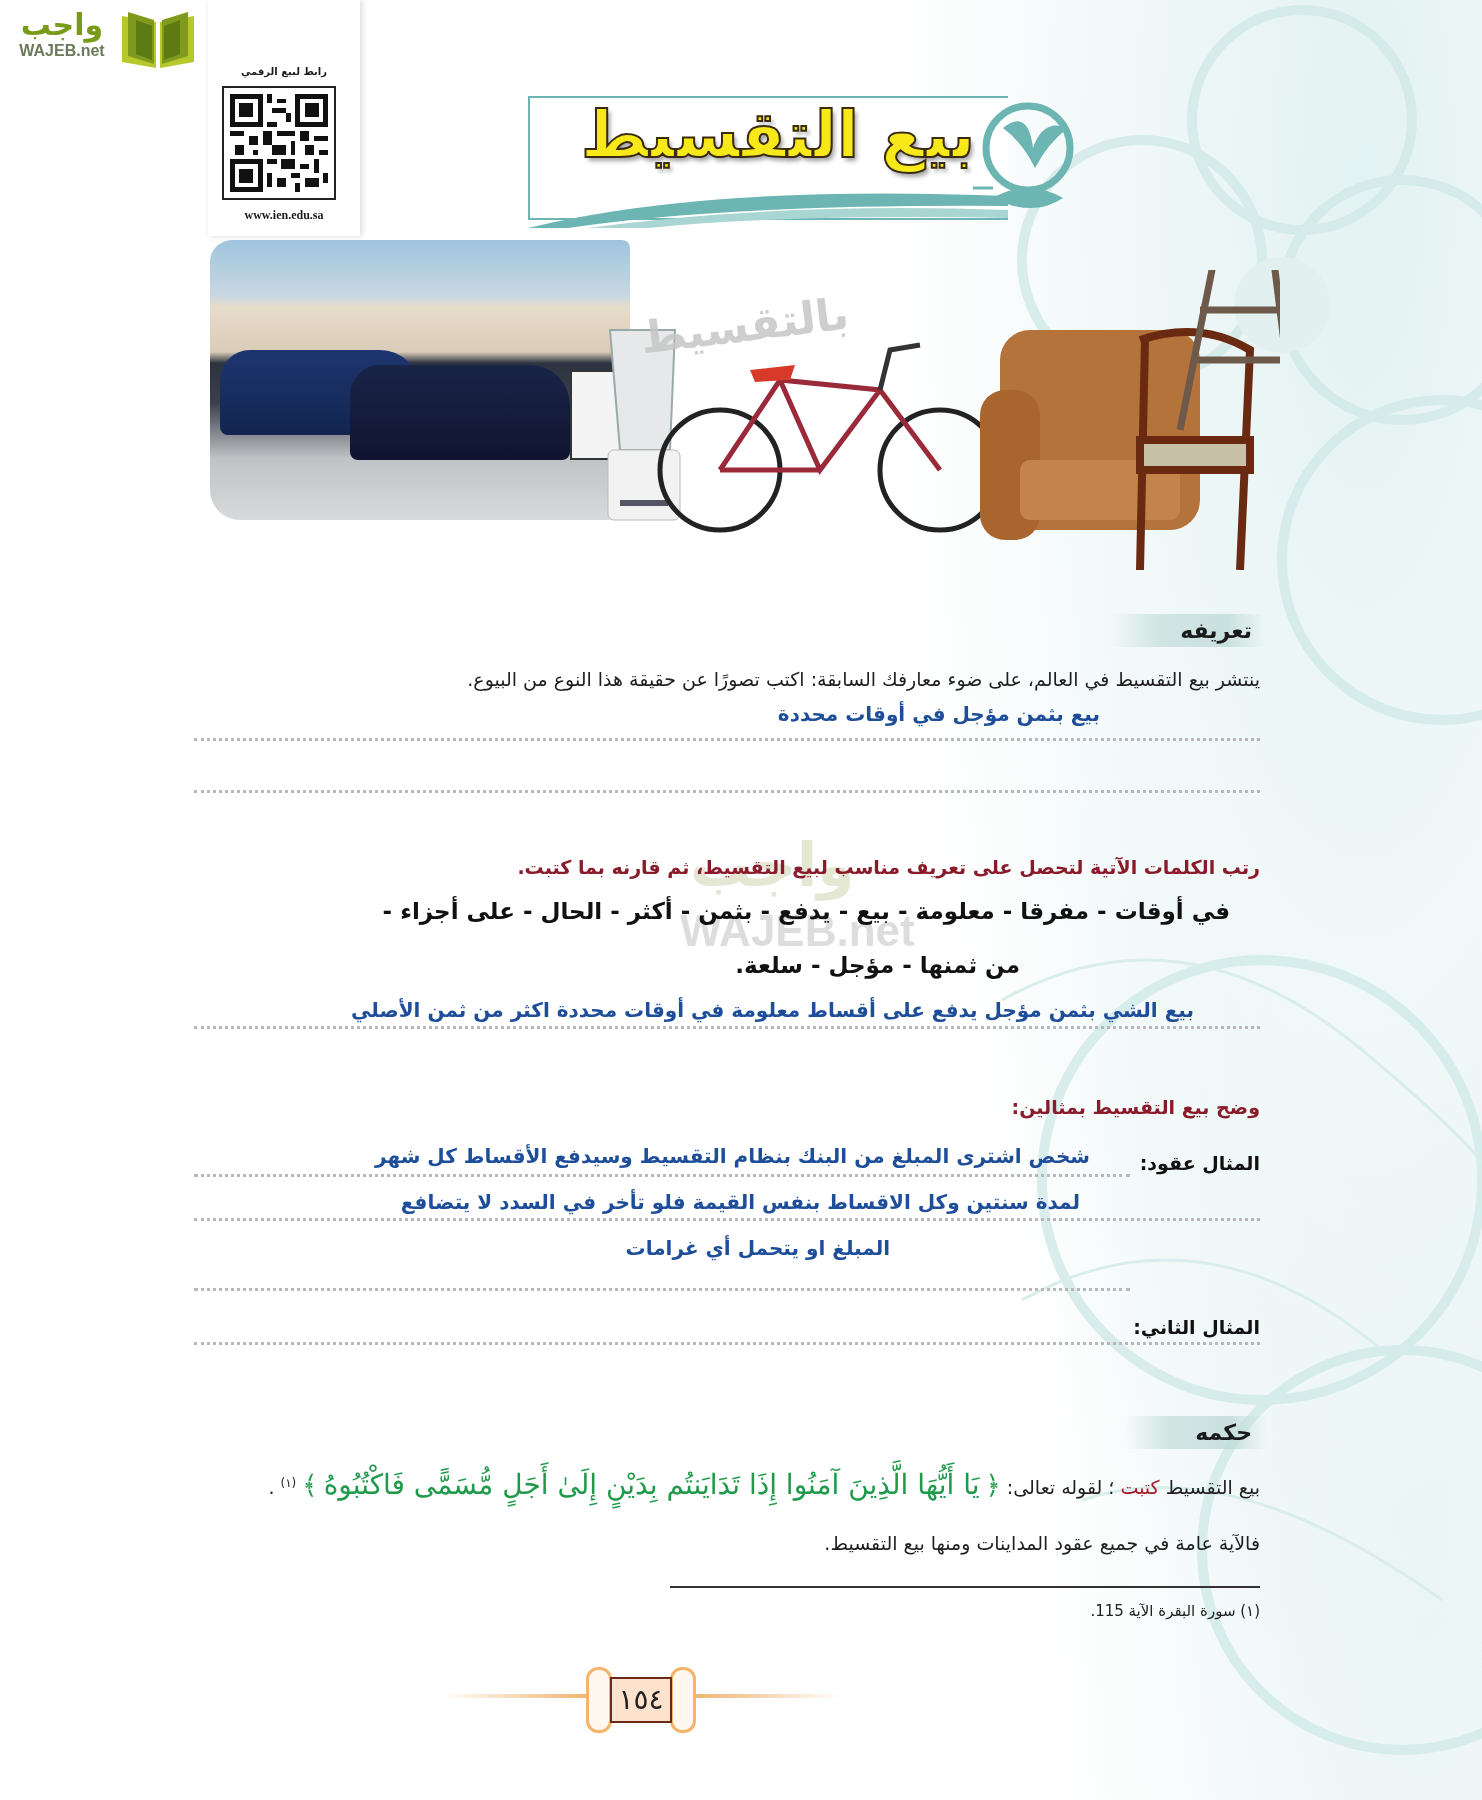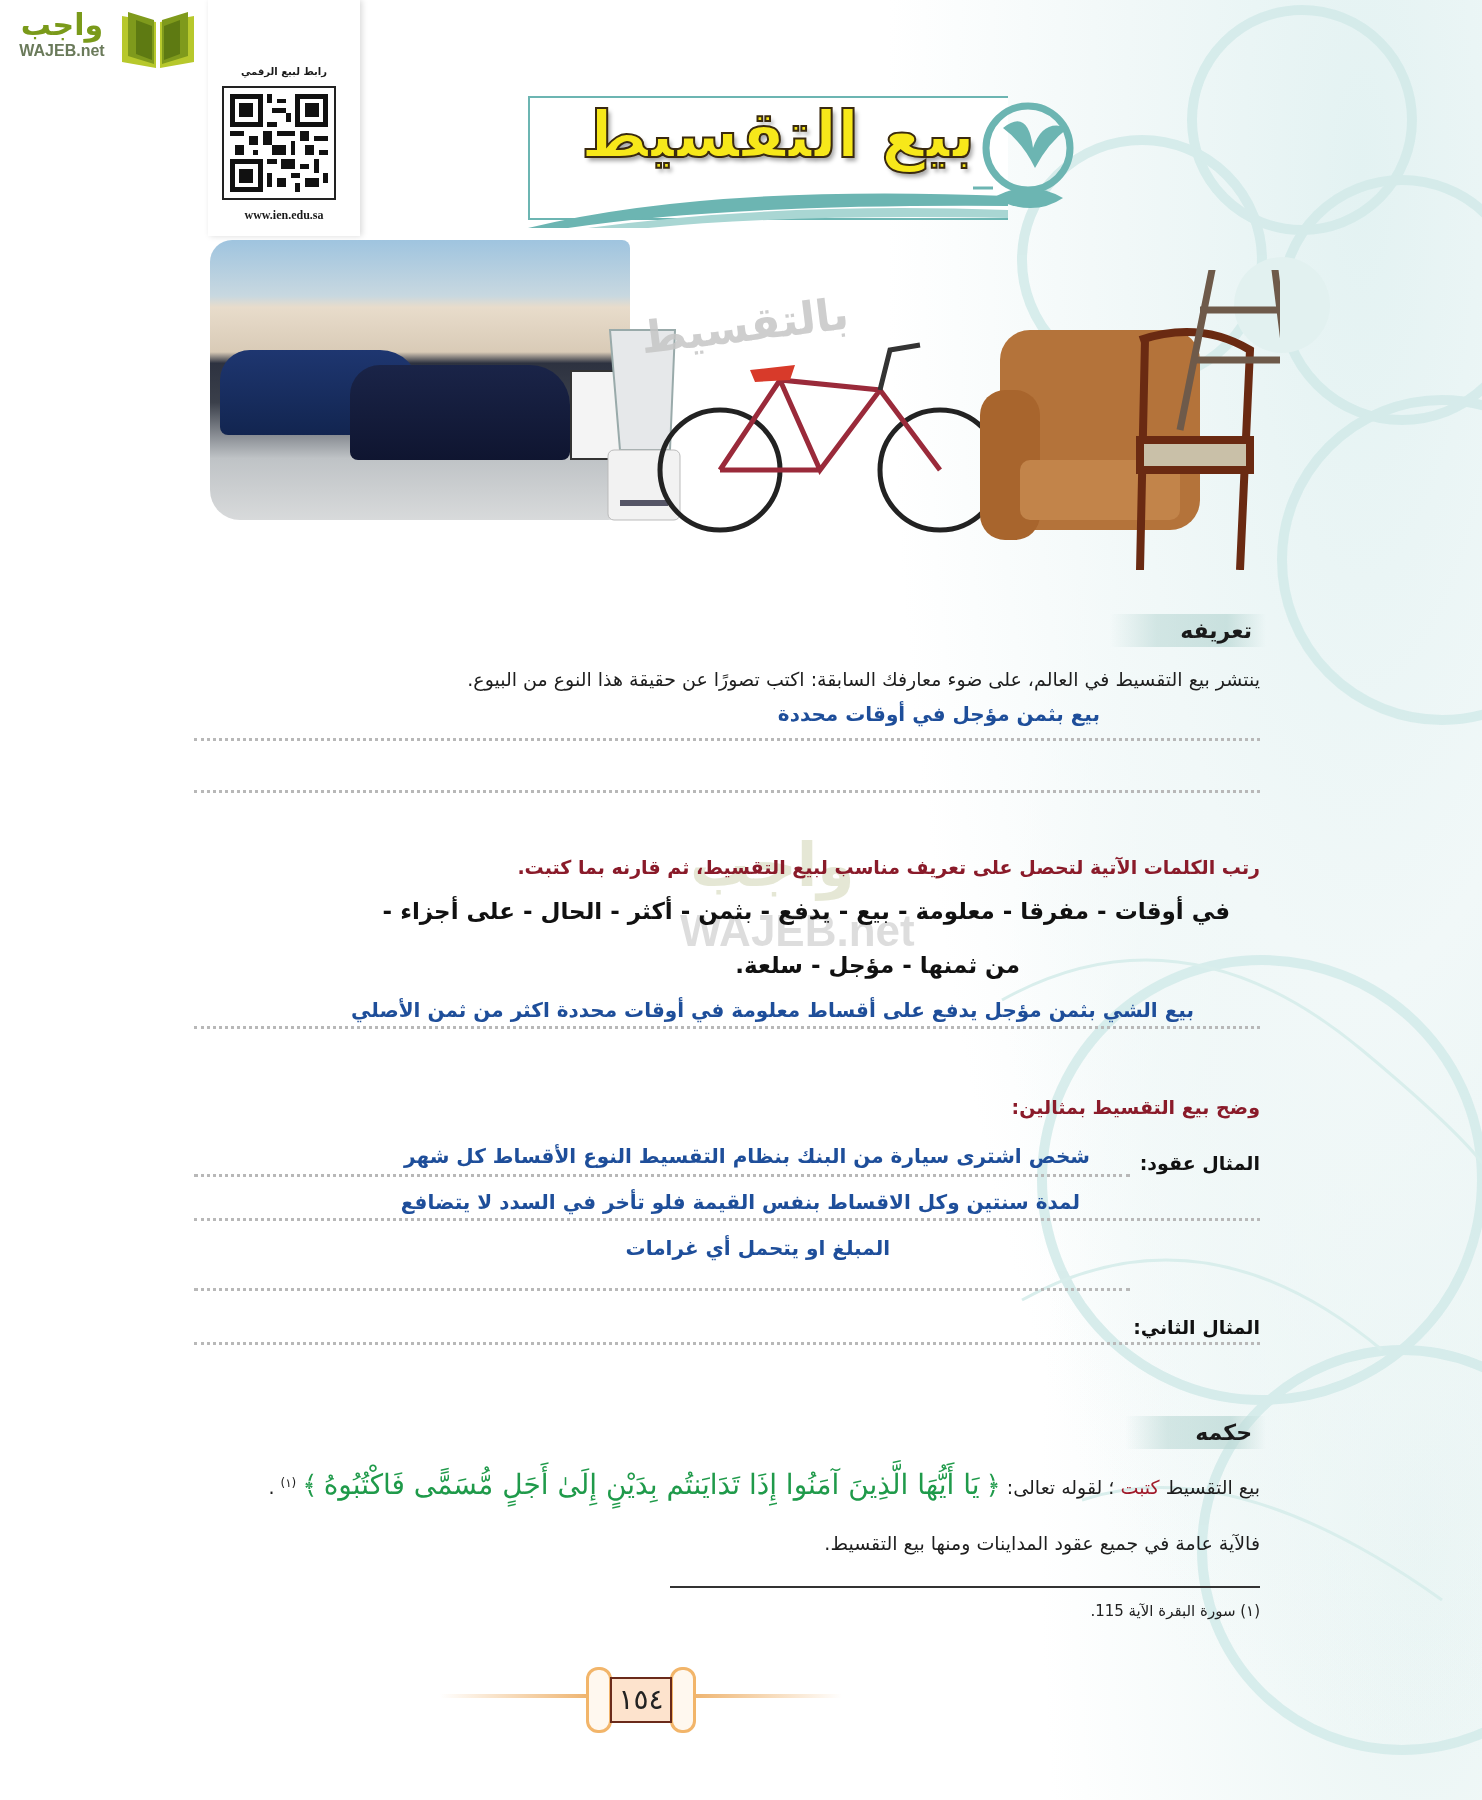--- a/index.html
+++ b/index.html
@@ -237,21 +237,21 @@
 
   <div class="prompt-line" style="top:256px;">رتب الكلمات الآتية لتحصل على تعريف مناسب لبيع التقسيط، ثم قارنه بما كتبت.</div>
   <div class="words-line" style="right:30px; top:298px;">في أوقات - مفرقا - معلومة - بيع - يدفع - بثمن - أكثر - الحال - على أجزاء -</div>
   <div class="words-line" style="right:240px; top:352px;">من ثمنها - مؤجل - سلعة.</div>
   <div class="dots" style="left:-6px; right:0; top:426px;"></div>
   <div class="answer" style="right:66px; top:398px;">بيع الشي بثمن مؤجل يدفع على أقساط معلومة في أوقات محددة اكثر من ثمن الأصلي</div>
 
   <div class="prompt-line" style="top:496px;">وضح بيع التقسيط بمثالين:</div>
   <div class="label" style="top:552px;">المثال عقود:</div>
   <div class="dots" style="left:-6px; right:130px; top:574px;"></div>
-  <div class="answer" style="right:170px; top:544px;">شخص اشترى سيارة من البنك بنظام التقسيط النوع الأقساط كل شهر</div>
+  <div class="answer" style="right:170px; top:544px;">شخص اشترى المبلغ من البنك بنظام التقسيط وسيدفع الأقساط كل شهر</div>
   <div class="dots" style="left:-6px; right:0; top:618px;"></div>
   <div class="answer" style="right:180px; top:590px;">لمدة سنتين وكل الاقساط بنفس القيمة فلو تأخر في السدد لا يتضافع</div>
   <div class="answer" style="right:370px; top:636px;">المبلغ او يتحمل أي غرامات</div>
   <div class="label" style="top:684px;margin-top:32px;">المثال الثاني:</div>
   <div class="dots" style="left:-6px; right:130px; top:688px;"></div>
   <div class="dots" style="left:-6px; right:0; top:742px;"></div>
 
   <div class="section-heading" style="right:-6px; top:816px;">حكمه</div>
   <div class="body-line" style="top:868px;">
     <span>بيع التقسيط</span>

